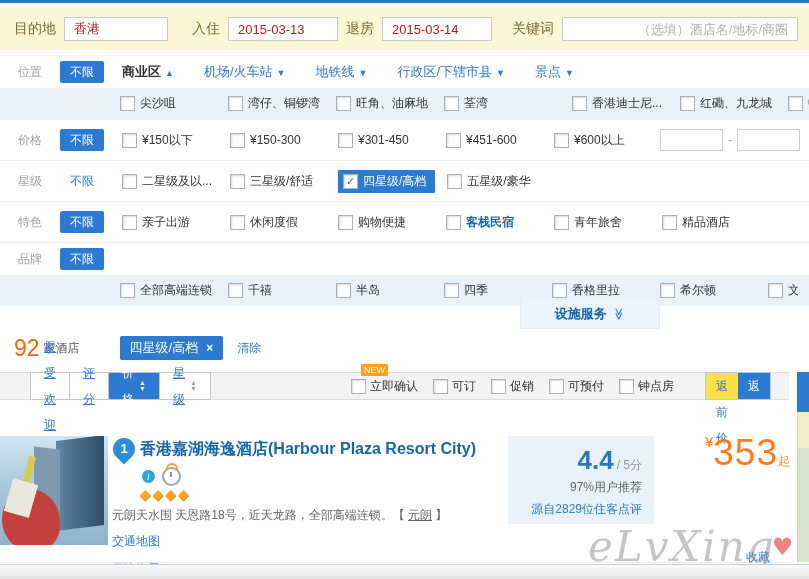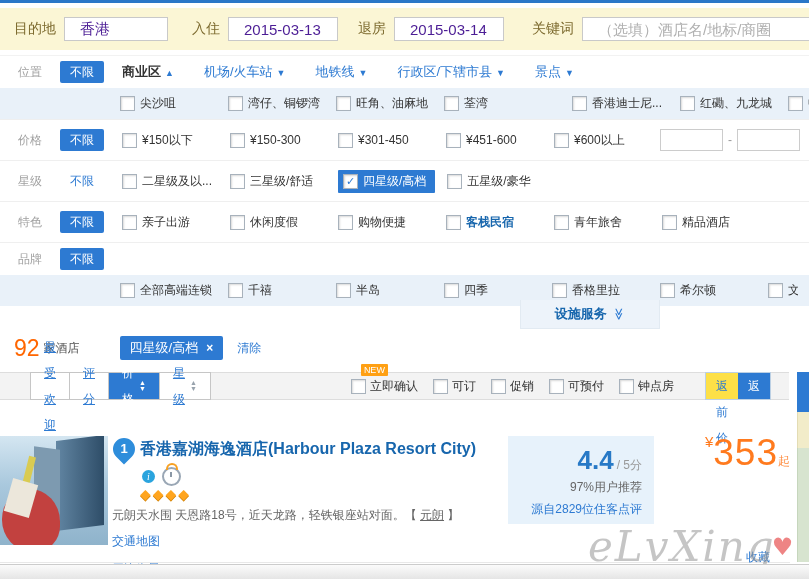--- a/index.html
+++ b/index.html
@@ -4,27 +4,27 @@
 <style>
   html,body{margin:0;padding:0;background:#fff;}
   .screen{position:relative;width:809px;height:579px;overflow:hidden;background:#fff;
     font-family:"Liberation Sans","DejaVu Sans",sans-serif;font-size:12px;color:#333;}
   
   .topline{position:absolute;left:0;top:0;width:100%;height:3px;background:#2b77c8;}
   
   .searchbar{position:absolute;left:0;top:8px;width:100%;height:42px;background:#fbf6d5;
     display:flex;align-items:center;box-sizing:border-box;padding-left:14px;}
   .searchbar .lbl{color:#7c6a2e;font-size:14px;margin-right:8px;white-space:nowrap;}
-  .searchbar input{height:24px;border:1px solid #c9c9c9;background:#fff;font-size:15px;
-    padding:0 15px;font-family:inherit;color:#4c1d95;box-sizing:border-box;}
+  .searchbar input{height:24px;border:1px solid #c9c9c9;background:#fff;font-size:13px;
+    padding:0 9px;font-family:inherit;color:#b91c1c;box-sizing:border-box;}
   .in-dest{width:104px;}
   .in-date{width:110px;}
-  .in-key{width:236px;}
+  .in-key{width:236px;text-align:right;}
   .in-key::placeholder{color:#b0b0b0;}
-  .ml24{margin-left:24px;} .ml20{margin-left:20px;} .ml28{margin-left:28px;}
+  .ml24{margin-left:24px;} .ml20{margin-left:8px;} .ml28{margin-left:20px;}
   
   .filters{position:absolute;left:0;top:55px;width:100%;border-top:1px solid #f2f2f2;}
   .frow{position:relative;display:flex;align-items:center;height:40px;border-top:1px solid #efefef;}
   .frow.first{border-top:none;height:32px;}
   .frow.tabsrow{height:32px;}
   .subrow{height:31px;background:#e9f1f9;display:flex;align-items:center;padding-left:120px;overflow:hidden;}
   .flabel{width:28px;margin-left:18px;color:#a0a0a0;flex:none;}
   .btn-unl{margin-left:14px;width:44px;height:22px;line-height:22px;text-align:center;
     background:#2d7ad2;color:#fff;border-radius:2px;flex:none;cursor:pointer;}
   .link-unl{margin-left:14px;width:44px;text-align:center;color:#2d7ad2;flex:none;cursor:pointer;}
@@ -413,21 +413,21 @@
     <div class="pin">
         <span>1</span>
       </div>
     <div class="htitle">香港嘉湖海逸酒店(Harbour Plaza Resort City)</div>
     <div class="iconrow">
       <span class="info-i">i</span>
       <span class="clockic"></span>
     </div>
     <div class="diamonds">◆◆◆◆</div>
     <div class="addr">
-      <span>元朗天水围 天恩路18号，近天龙路，轻铁银座站对面。</span><span>【 </span><a>元朗</a><span> 】</span>
+      <span>元朗天水围 天恩路18号，近天龙路，全部高端连锁。</span><span>【 </span><a>元朗</a><span> 】</span>
     </div>
     <div class="linksrow">
       <span class="lnk">交通地图</span>
       <span class="lnk">周边街景</span>
       <svg width="17" height="15" viewBox="0 0 17 15">
           <g fill="#5aa0d8" transform="rotate(-38 8 7)">
             <rect x="2" y="5.5" width="13" height="3" rx="1"></rect>
             <rect x="0.5" y="2.5" width="3" height="9" rx="1"></rect>
             <rect x="13.5" y="2.5" width="3" height="9" rx="1"></rect>
           </g>

